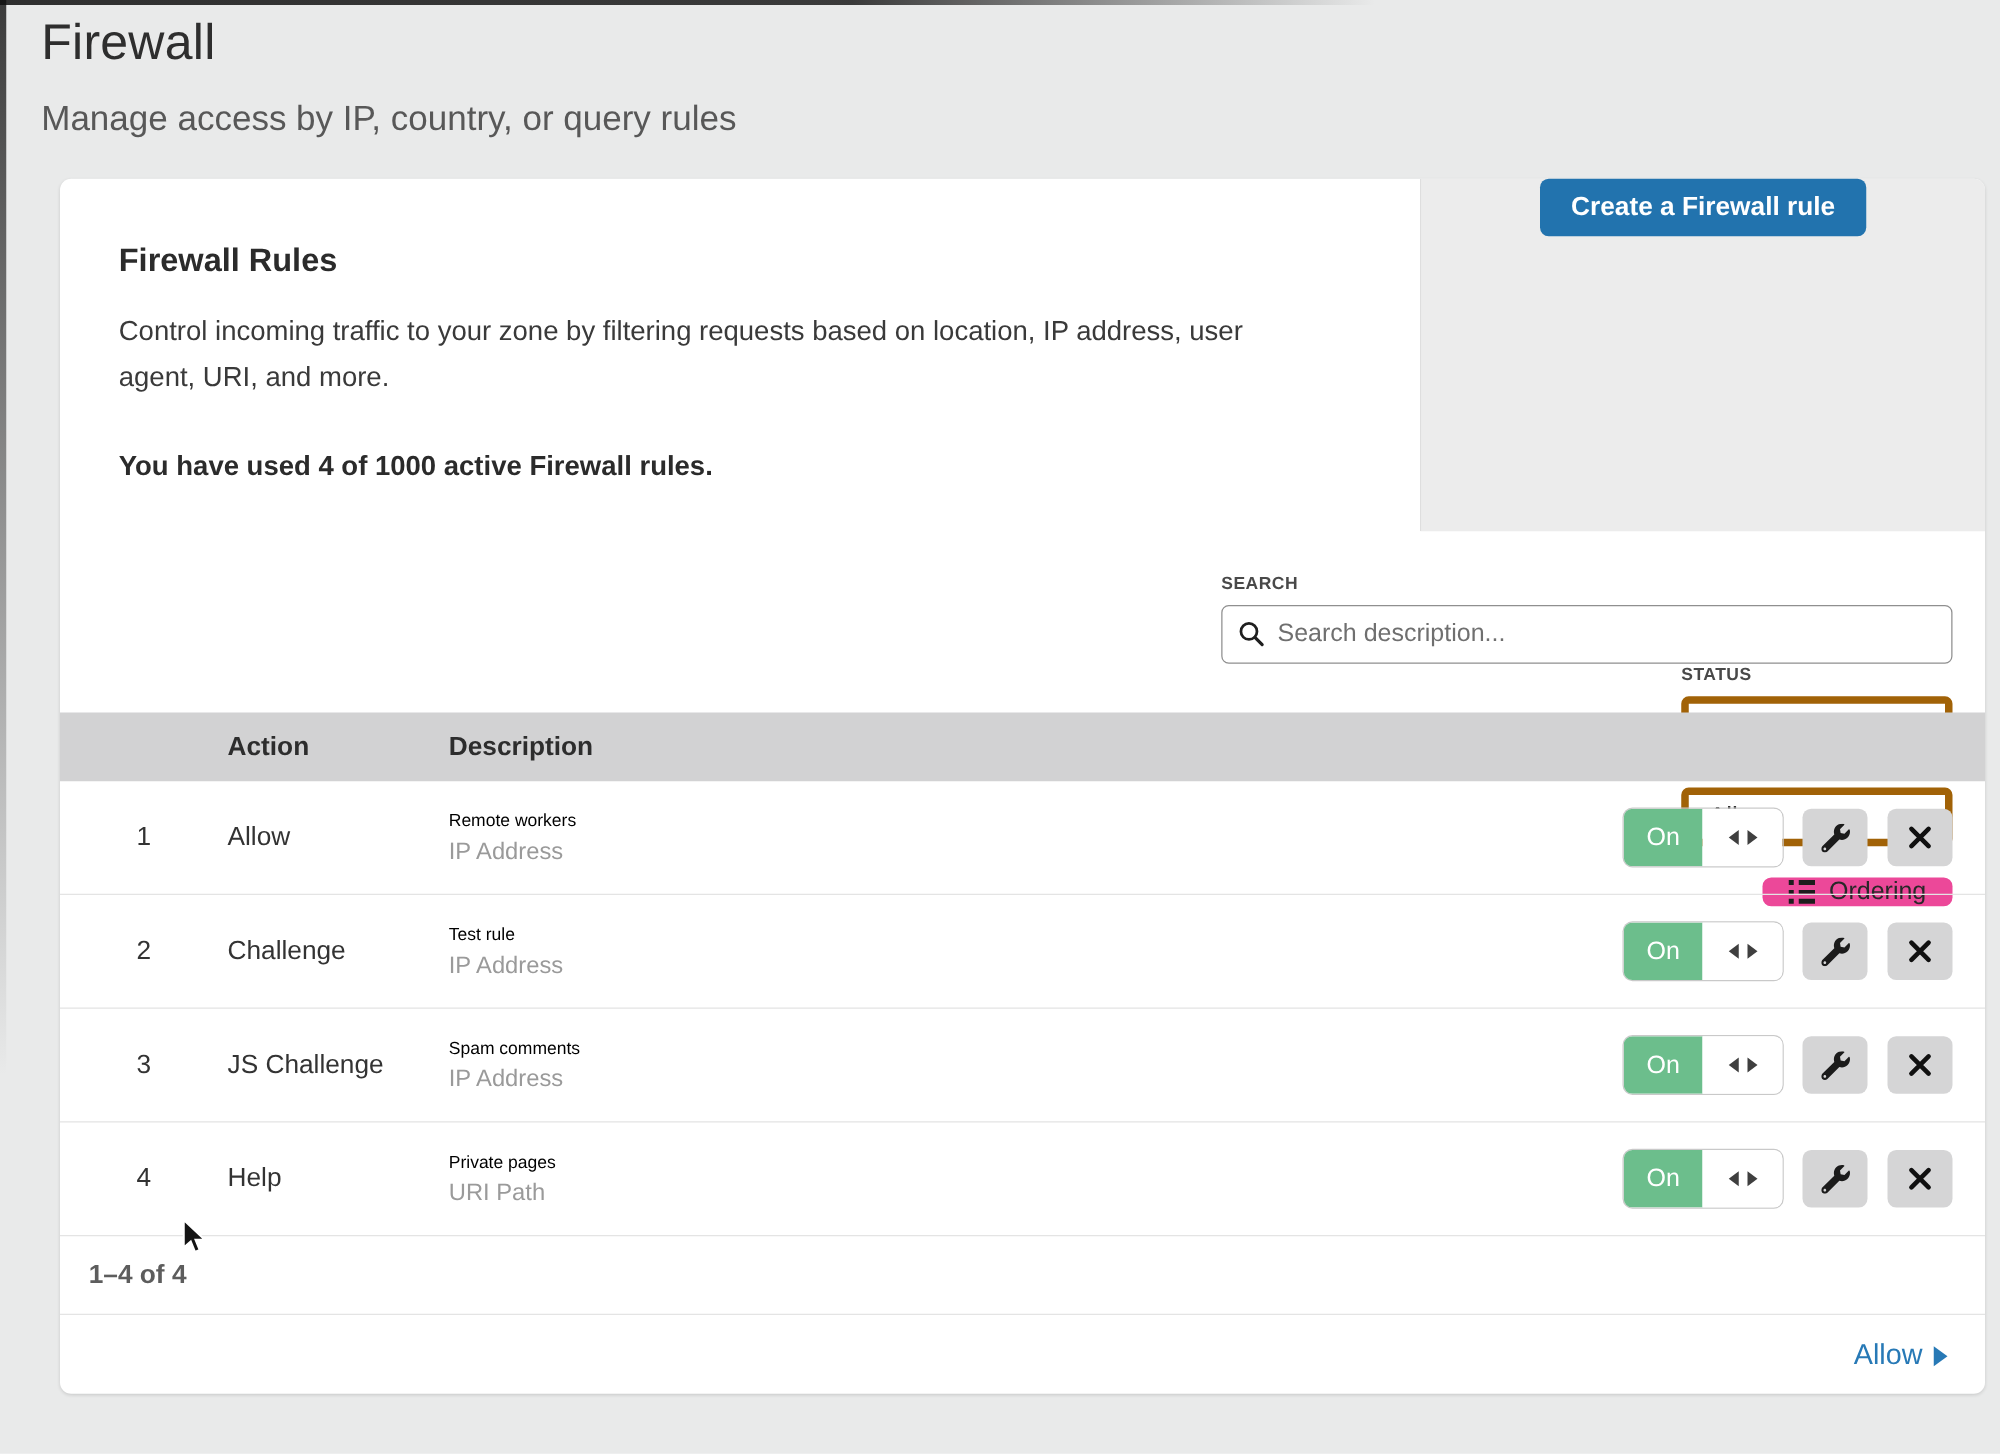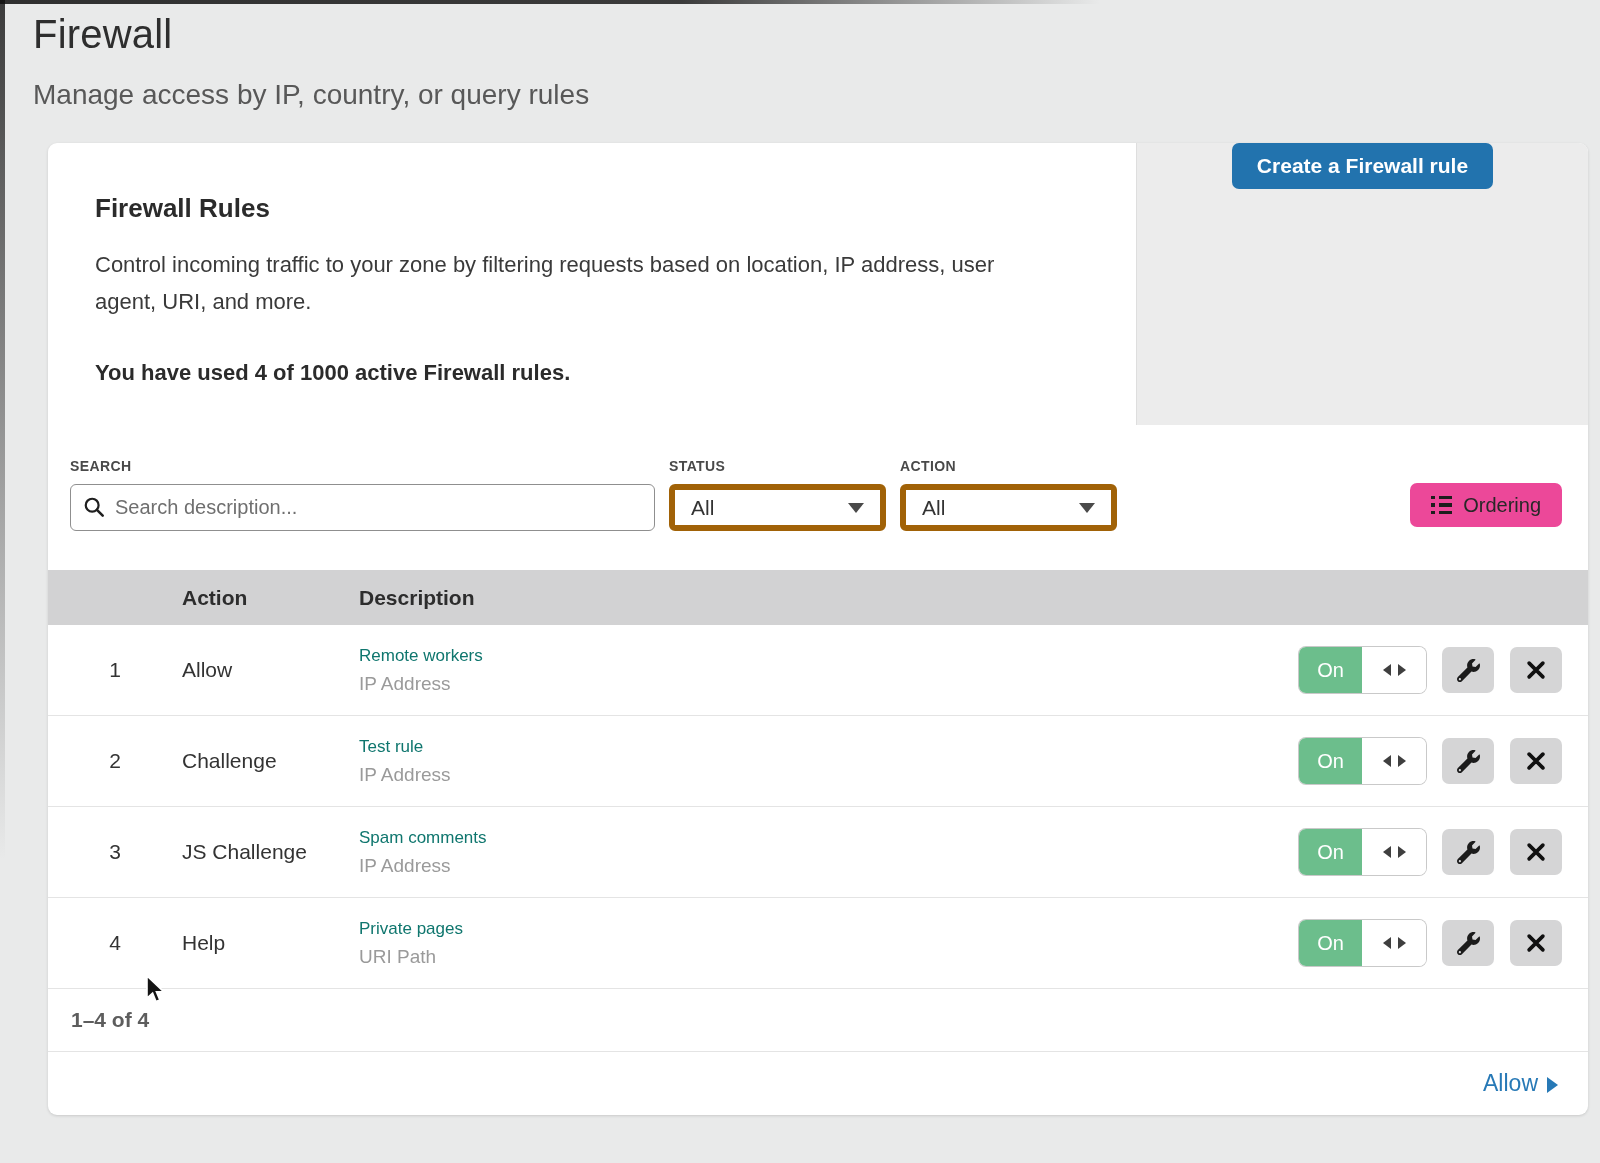--- a/index.html
+++ b/index.html
@@ -48,21 +48,21 @@
     border-radius: 0 9px 0 0;
     display: flex; align-items: flex-start; justify-content: center;
   }
   .create-btn {
     background: #2273ae; color: #fff; border: none; cursor: pointer;
     font-family: inherit; font-size: 21px; font-weight: 600;
     padding: 11px 25px; border-radius: 7px;
   }
 
   
-  .filters { height: 145px; display: flex; align-items: flex-start; padding: 33px 26px 0 22px; }
+  .filters { height: 145px; display: flex; align-items: flex-end; padding: 33px 26px 0 22px; flex-direction: column; }
   .filter-group { display: flex; flex-direction: column; }
   .filter-label { font-size: 14px; font-weight: 700; letter-spacing: .4px; color: #494949; margin-bottom: 10px; }
   .search-group { width: 585px; }
   .search-box { position: relative; }
   .search-box input {
     width: 100%; height: 47px; border: 1px solid #8f8f8f; border-radius: 6px;
     font-family: inherit; font-size: 20px; color: #444; padding: 0 14px 0 44px; background: #fff;
   }
   .search-box input::placeholder { color: #6f6f6f; }
   .search-icon { position: absolute; left: 13px; top: 12px; width: 22px; height: 22px; }
@@ -87,21 +87,21 @@
 
   
   .table-header {
     height: 55px; background: #d2d2d3; display: flex; align-items: center;
     font-size: 21px; font-weight: 700; color: #2d2d2d;
   }
   .col-num { width: 134px; text-align: center; flex-shrink: 0; }
   .col-action { width: 177px; flex-shrink: 0; }
   .col-desc { flex: 1; }
   .rule-row { height: 91px; display: flex; align-items: center; border-bottom: 1px solid #e4e4e4; font-size: 21px; color: #333; }
-  .desc-title { font-size: 17px; color: #0f766e; }
+  .desc-title { font-size: 14px; color: #000000; }
   .desc-sub { margin-top: 7px; font-size: 19px; color: #9a9a9a; }
   .row-controls { display: flex; align-items: center; gap: 16px; margin-right: 26px; flex-shrink: 0; }
 
   .toggle { display: flex; height: 46px; border-radius: 7px; overflow: hidden; cursor: pointer; box-shadow: 0 0 0 1px #c9c9c9; }
   .toggle-on {
     width: 63px; background: #6cbe8c; color: #fff; font-size: 20px;
     display: flex; align-items: center; justify-content: center;
   }
   .toggle-handle { width: 64px; background: #fff; display: flex; align-items: center; justify-content: center; gap: 7px; }
   .tri-left { width: 0; height: 0; border-top: 6px solid transparent; border-bottom: 6px solid transparent; border-right: 8px solid #3f3f3f; }

